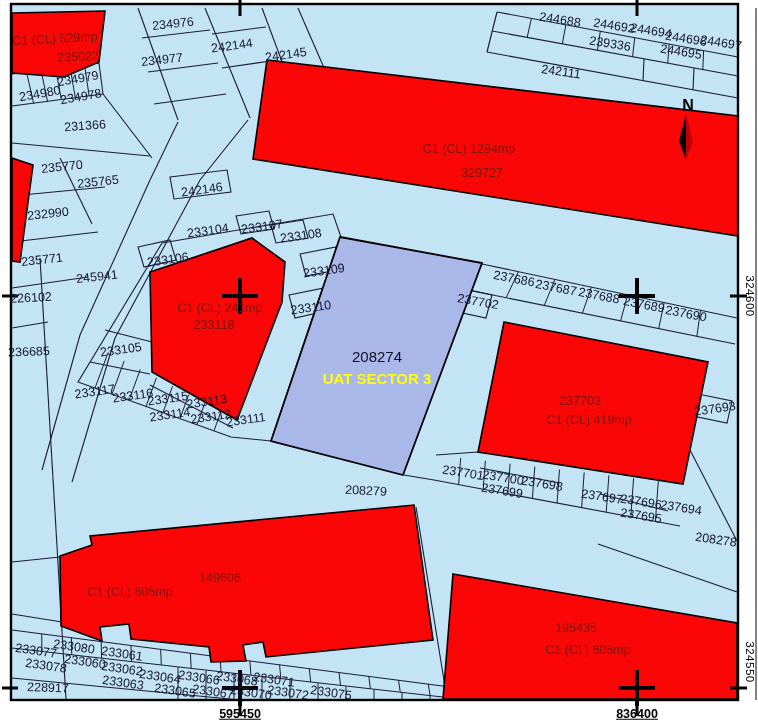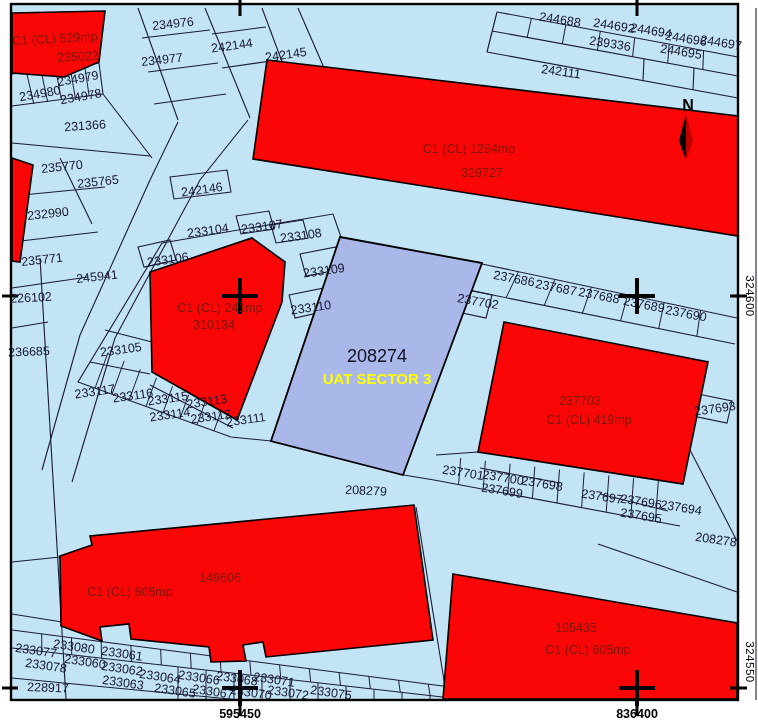--- a/index.html
+++ b/index.html
@@ -10,24 +10,24 @@
   }
   #map-stage{position:absolute;left:0;top:0;width:758px;height:720px;}
   svg{position:absolute;left:0;top:0;}
   .lbl{
     position:absolute;white-space:nowrap;line-height:1;
     font-size:12.5px;color:var(--num,#16162e);
     transform:translate(-50%,-50%) rotate(var(--r,0deg));
     pointer-events:none;
   }
   .lbl.red{color:var(--redtext,#7e1404);}
-  .lbl.uatnum{font-size:18px;color:#101022;}
+  .lbl.uatnum{font-size:15px;color:#101022;}
   .lbl.uatname{font-size:15px;font-weight:bold;color:var(--uattext,#ffff00);}
   .lbl.coordv{writing-mode:vertical-rl;font-size:11.5px;color:#000;letter-spacing:.5px;}
-  .lbl.coordb{font-size:12.5px;color:#000;font-weight:bold;}
+  .lbl.coordb{font-size:12.5px;color:#000;font-weight:bold;text-decoration:underline;}
   .north{
     position:absolute;left:688px;top:106px;transform:translate(-50%,-50%);
     font-weight:bold;font-size:16px;color:#000;
   }
 </style>
 </head>
 <body style="background: rgb(255, 255, 255);">
 
 <div id="map-stage">
 <svg width="758" height="720" viewBox="0 0 758 720">
@@ -225,21 +225,21 @@
       <div class="lbl" style="left: 561px; top: 72px; --r: 8deg;">242111</div>
       <div class="lbl red" style="left: 469px; top: 149px; --r: 0deg;">C1 (CL) 1284mp</div>
       <div class="lbl red" style="left: 482px; top: 173px; --r: 0deg;">329727</div>
       <div class="lbl" style="left: 208px; top: 231px; --r: -8deg;">233104</div>
       <div class="lbl" style="left: 262px; top: 227px; --r: -8deg;">233107</div>
       <div class="lbl" style="left: 301px; top: 236px; --r: -8deg;">233108</div>
       <div class="lbl" style="left: 168px; top: 260px; --r: -8deg;">233106</div>
       <div class="lbl" style="left: 324px; top: 271px; --r: -8deg;">233109</div>
       <div class="lbl" style="left: 311px; top: 308px; --r: -8deg;">233110</div>
       <div class="lbl red" style="left: 220px; top: 308px; --r: 0deg;">C1 (CL) 241mp</div>
-      <div class="lbl red" style="left: 214px; top: 325px; --r: 0deg;">310134</div>
+      <div class="lbl red" style="left: 214px; top: 325px; --r: 0deg;">233118</div>
       <div class="lbl" style="left: 121px; top: 350px; --r: -8deg;">233105</div>
       <div class="lbl" style="left: 95px; top: 392px; --r: -8deg;">233117</div>
       <div class="lbl" style="left: 133px; top: 396px; --r: -8deg;">233116</div>
       <div class="lbl" style="left: 168px; top: 399px; --r: -8deg;">233115</div>
       <div class="lbl" style="left: 207px; top: 402px; --r: -8deg;">233113</div>
       <div class="lbl" style="left: 170px; top: 415px; --r: -8deg;">233114</div>
       <div class="lbl" style="left: 211px; top: 417px; --r: -8deg;">233112</div>
       <div class="lbl" style="left: 246px; top: 420px; --r: -8deg;">233111</div>
       <div class="lbl uatnum" style="left: 377px; top: 356px; --r: 0deg;">208274</div>
       <div class="lbl uatname" style="left: 377px; top: 378px; --r: 0deg;">UAT SECTOR 3</div>

